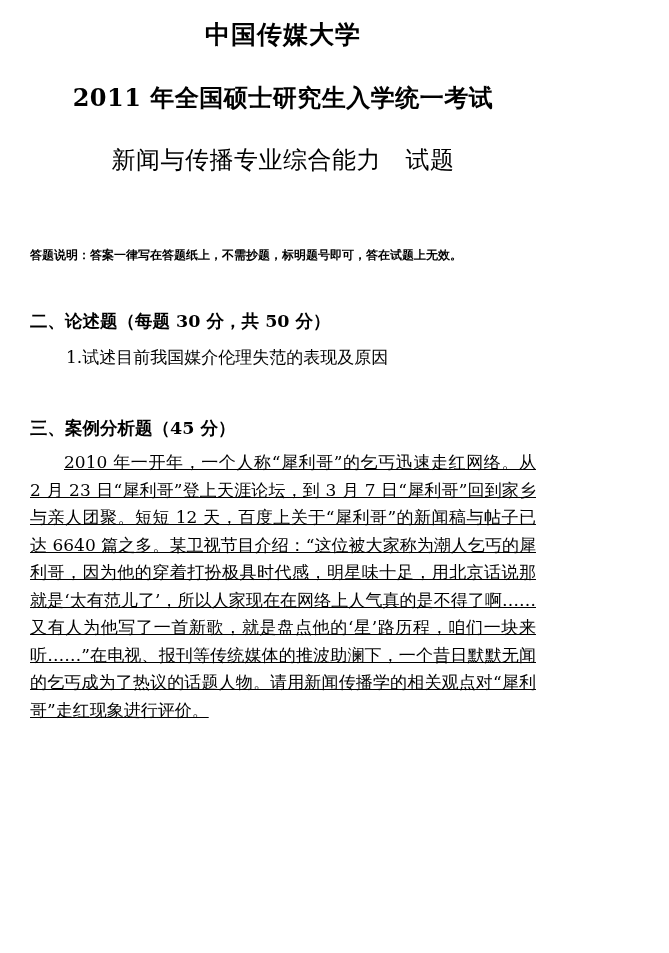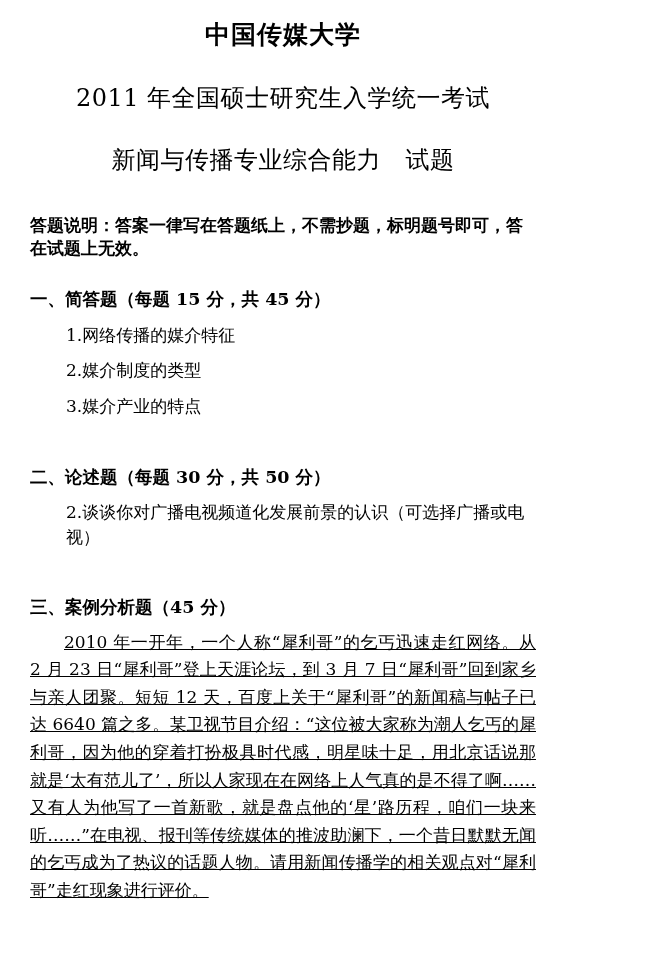--- a/index.html
+++ b/index.html
@@ -27,36 +27,36 @@
   .title-line-1 {
     font-size: 25px;
     font-weight: bold;
     letter-spacing: 1px;
     margin-top: 6px;
     margin-bottom: 0;
     line-height: 1.2;
   }
   .title-line-2 {
     font-size: 24px;
-    font-weight: normal;
+    font-weight: bold;
     letter-spacing: 0.5px;
     margin-top: 34px;
     line-height: 1.2;
   }
   .title-line-3 {
     font-size: 24px;
     font-weight: normal;
     letter-spacing: 0.5px;
     margin-top: 33px;
     line-height: 1.2;
   }
   .notice {
-    font-size: 17px;
+    font-size: 12px;
     font-weight: bold;
-    margin-top: 39px;
+    margin-top: 72px;
     letter-spacing: 0px;
     line-height: 1.4;
   }
   .section {
     margin-top: 26px;
   }
   .section-heading {
     font-size: 17.5px;
     font-weight: bold;
     line-height: 1.4;
@@ -94,33 +94,25 @@
 <div class="page">
 
   <div class="title-block">
     <div class="title-line-1">中国传媒大学</div>
     <div class="title-line-2">2011 年全国硕士研究生入学统一考试</div>
     <div class="title-line-3">新闻与传播专业综合能力　试题</div>
   </div>
 
   <div class="notice">答题说明：答案一律写在答题纸上，不需抄题，标明题号即可，答在试题上无效。</div>
 
-  <div class="section">
-    <div class="section-heading">一、简答题（每题 15 分，共 45 分）</div>
-    <ul class="sub-list">
-      <li class="sub-item">1.网络传播的媒介特征</li>
-      <li class="sub-item">2.媒介制度的类型</li>
-      <li class="sub-item">3.媒介产业的特点</li>
-    </ul>
-  </div>
 
   <div class="section section-gap-2">
     <div class="section-heading">二、论述题（每题 30 分，共 50 分）</div>
     <ul class="sub-list">
-      <li class="sub-item">2.谈谈你对广播电视频道化发展前景的认识（可选择广播或电视）</li>
+      <li class="sub-item">1.试述目前我国媒介伦理失范的表现及原因</li>
     </ul>
   </div>
 
   <div class="section section-gap-3">
     <div class="section-heading">三、案例分析题（45 分）</div>
     <p class="case-body">2010 年一开年，一个人称“犀利哥”的乞丐迅速走红网络。从 2 月 23 日“犀利哥”登上天涯论坛，到 3 月 7 日“犀利哥”回到家乡与亲人团聚。短短 12 天，百度上关于“犀利哥”的新闻稿与帖子已达 6640 篇之多。某卫视节目介绍：“这位被大家称为潮人乞丐的犀利哥，因为他的穿着打扮极具时代感，明星味十足，用北京话说那就是‘太有范儿了’，所以人家现在在网络上人气真的是不得了啊……又有人为他写了一首新歌，就是盘点他的‘星’路历程，咱们一块来听……”在电视、报刊等传统媒体的推波助澜下，一个昔日默默无闻的乞丐成为了热议的话题人物。请用新闻传播学的相关观点对“犀利哥”走红现象进行评价。</p>
   </div>
 
 </div>
 

